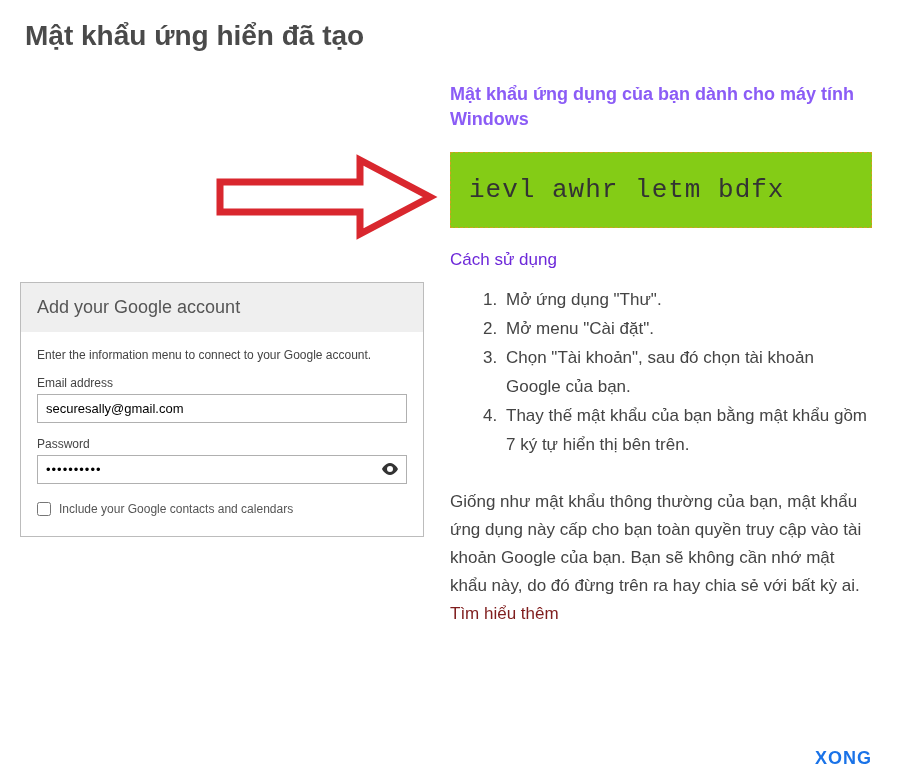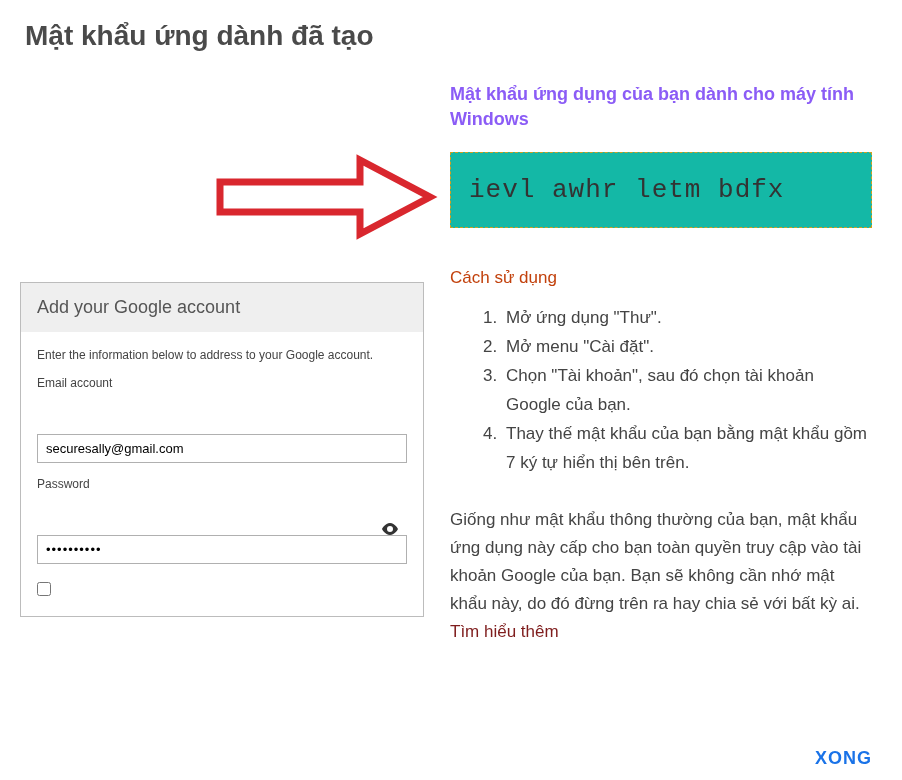--- a/index.html
+++ b/index.html
@@ -58,21 +58,20 @@
       color: #444;
       margin-bottom: 4px;
     }
     .text-input {
       width: 100%;
       border: 1px solid #b0b0b0;
       padding: 6px 8px;
       font-size: 13px;
       margin-bottom: 14px;
       background: #fff;
-      margin-top: 40px;
     }
     .password-row {
       position: relative;
       margin-bottom: 18px;
     }
     .password-row .text-input {
       margin-bottom: 0;
       padding-right: 32px;
       letter-spacing: 1px;
     }
@@ -101,32 +100,32 @@
       padding-right: 10px;
     }
     .subtitle {
       font-size: 18px;
       font-weight: bold;
       color: #8b5cf6;
       margin-bottom: 20px;
       line-height: 1.4;
     }
     .password-box {
-      background: #14b8a6;
+      background: #84cc16;
       border: 1px dashed #d0a020;
       padding: 22px 18px;
       font-family: "Courier New", monospace;
       font-size: 26px;
       color: #333;
-      margin-bottom: 40px;
+      margin-bottom: 22px;
       letter-spacing: 1px;
     }
     .howto-title {
       font-size: 17px;
-      color: #c2410c;
+      color: #6d28d9;
       margin-bottom: 16px;
     }
     .steps {
       margin-left: 52px;
       margin-bottom: 28px;
     }
     .steps li {
       font-size: 17px;
       color: #444;
       line-height: 1.7;
@@ -150,53 +149,54 @@
       font-weight: bold;
       letter-spacing: 1px;
       cursor: pointer;
       background: none;
       border: none;
     }
   </style>
 </head>
 <body>
 
-<h1 class="page-title">Mật khẩu ứng dành đã tạo</h1>
+<h1 class="page-title">Mật khẩu ứng hiển đã tạo</h1>
 
 <div class="container">
 
   <div class="left-col">
 
     <div class="arrow-wrap">
       <svg width="230" height="110" viewBox="0 0 230 110">
         <path d="M10 40 L150 40 L150 18 L220 55 L150 92 L150 70 L10 70 Z" fill="none" stroke="#d9272e" stroke-width="7" stroke-linejoin="miter"></path>
       </svg>
     </div>
 
     <div class="form-box">
       <div class="form-header">Add your Google account</div>
       <div class="form-body">
-        <div class="form-intro">Enter the information below to address to your Google account.</div>
-
-        <div class="field-label">Email account</div>
+        <div class="form-intro">Enter the information menu to connect to your Google account.</div>
+
+        <div class="field-label">Email address</div>
         <input class="text-input" type="text" value="securesally@gmail.com" style="">
 
         <div class="field-label">Password</div>
         <div class="password-row">
           <input class="text-input" type="text" value="••••••••••" style="">
           <span class="eye-icon">
             <svg width="18" height="12" viewBox="0 0 18 12">
               <path d="M9 0 C4 0 1 6 1 6 s3 6 8 6 8-6 8-6 S14 0 9 0z M9 9 a3 3 0 1 1 0-6 a3 3 0 0 1 0 6z" fill="#333"></path>
               <circle cx="9" cy="6" r="1.4" fill="#fff"></circle>
             </svg>
           </span>
         </div>
 
         <label class="checkbox-row">
           <input type="checkbox" style="">
+          <span>Include your Google contacts and calendars</span>
         </label>
       </div>
     </div>
   </div>
 
   <div class="right-col">
     <div class="subtitle">Mật khẩu ứng dụng của bạn dành cho máy tính Windows</div>
 
     <div class="password-box">ievl awhr letm bdfx</div>
 

